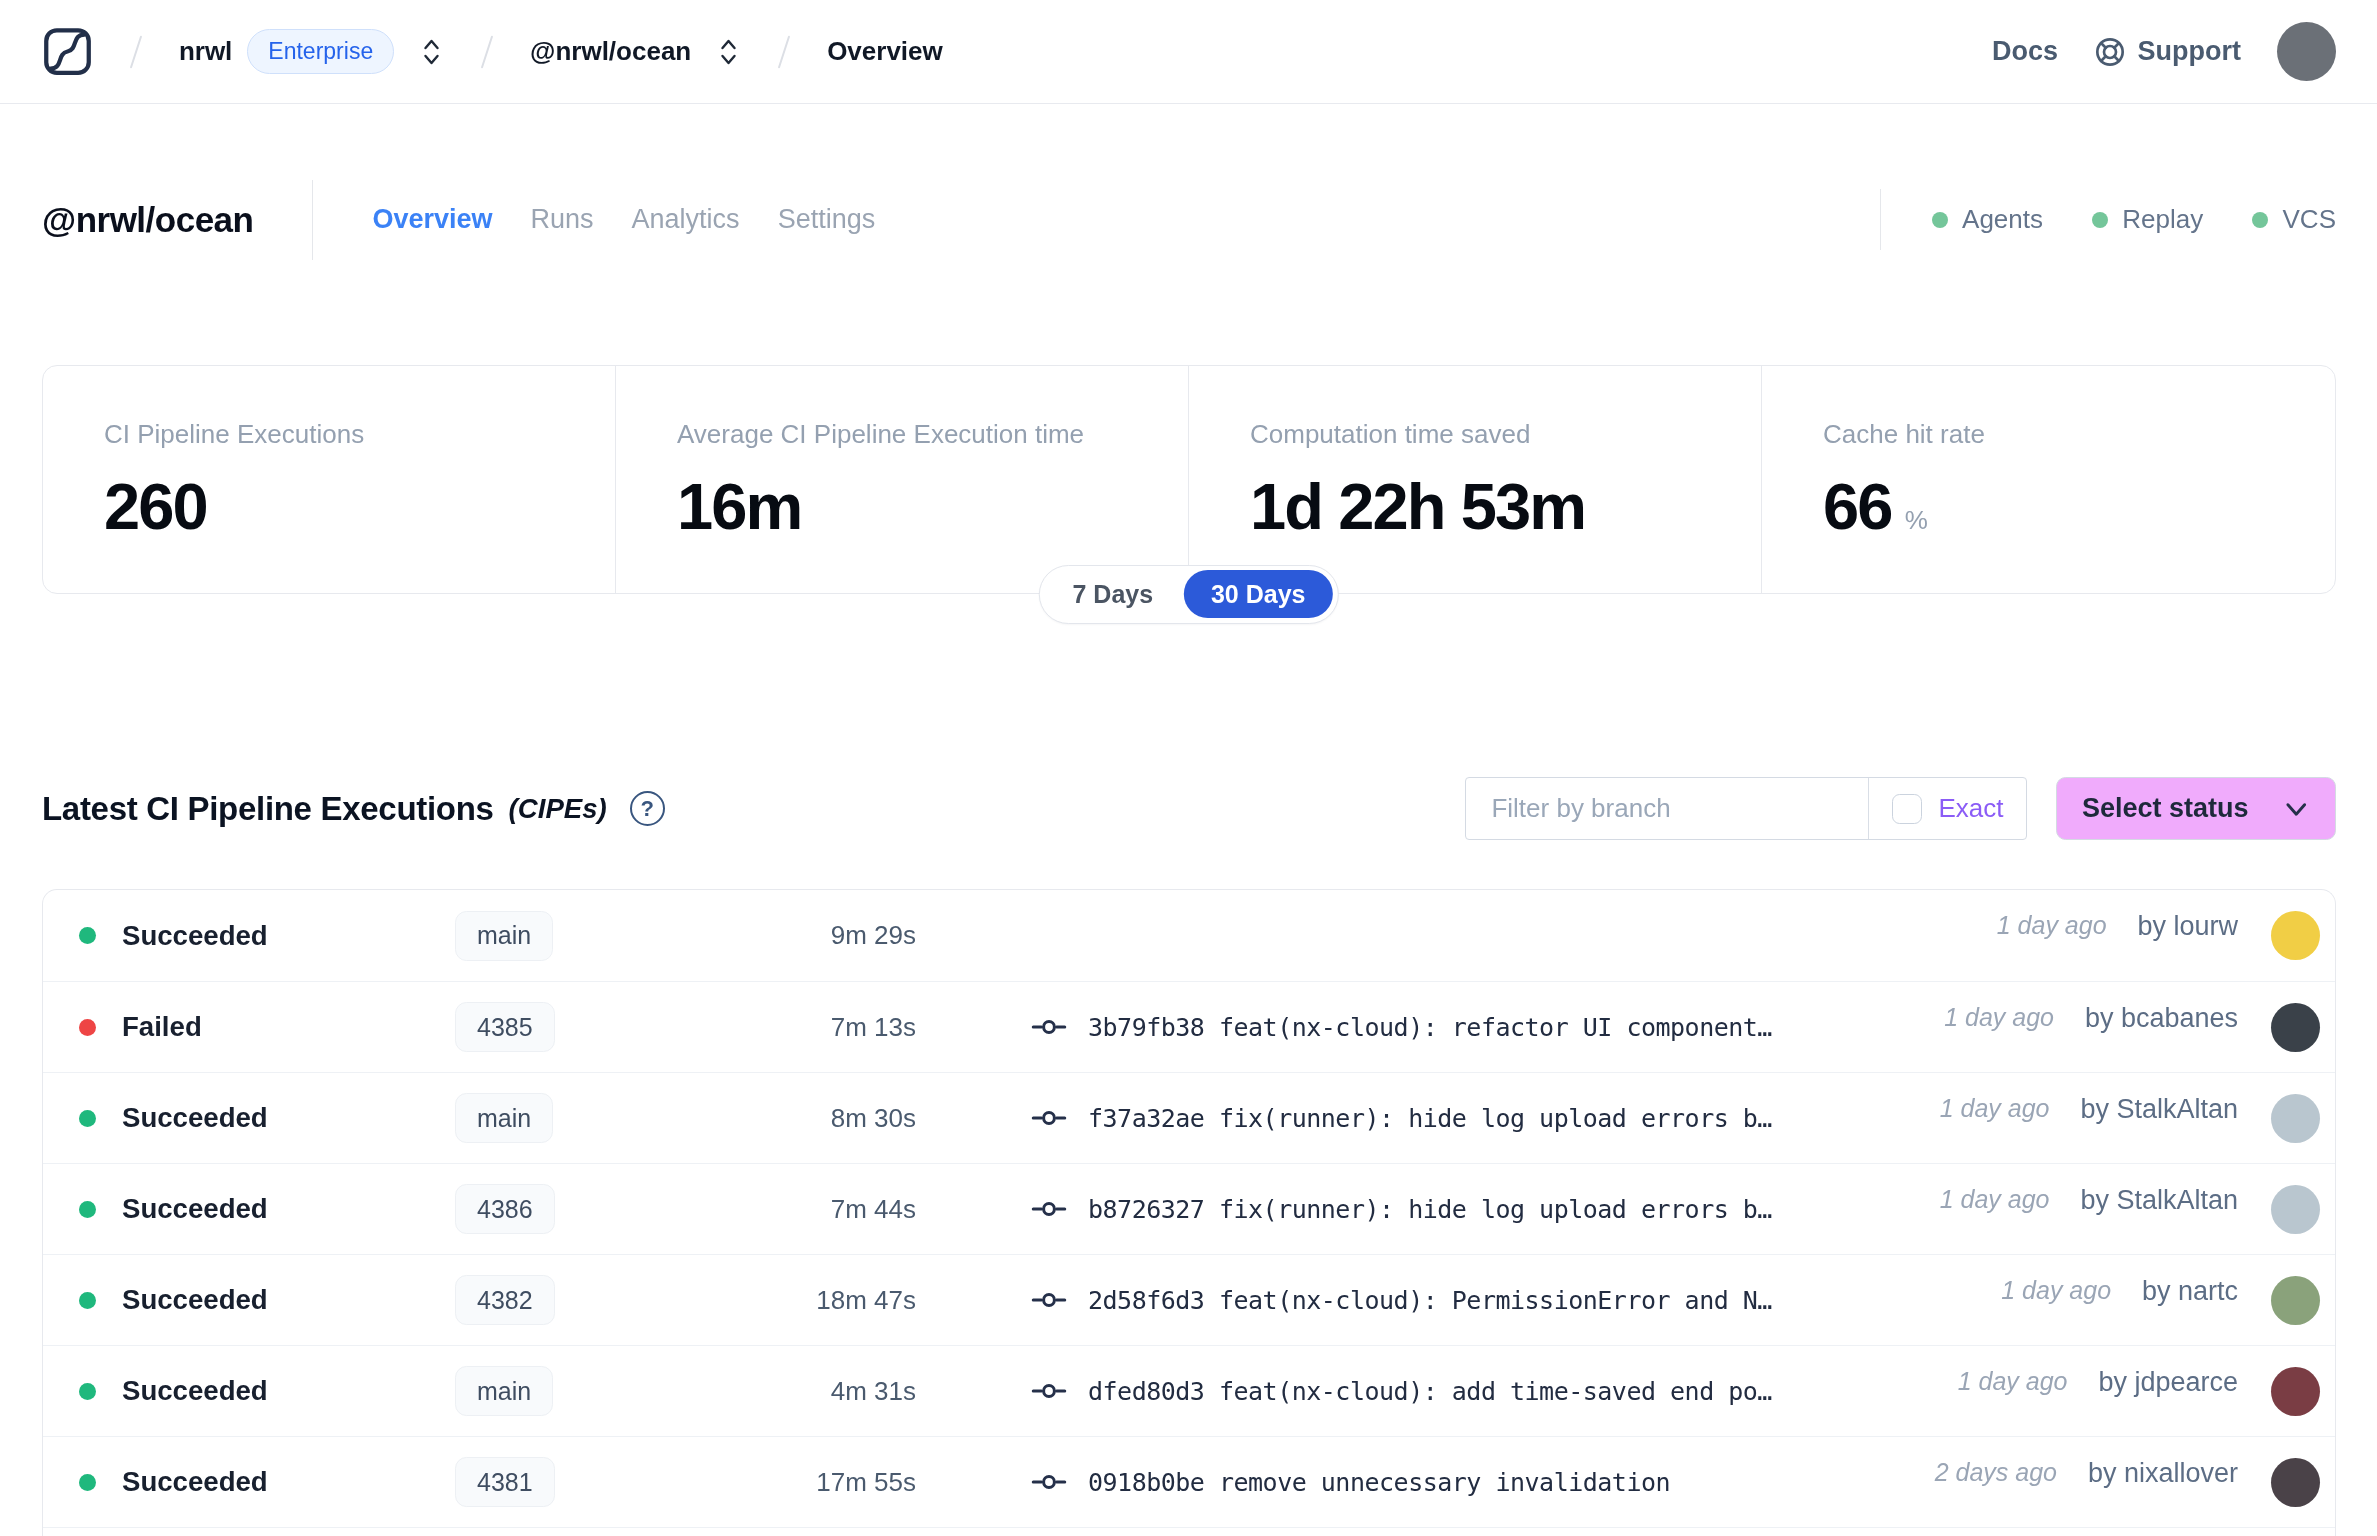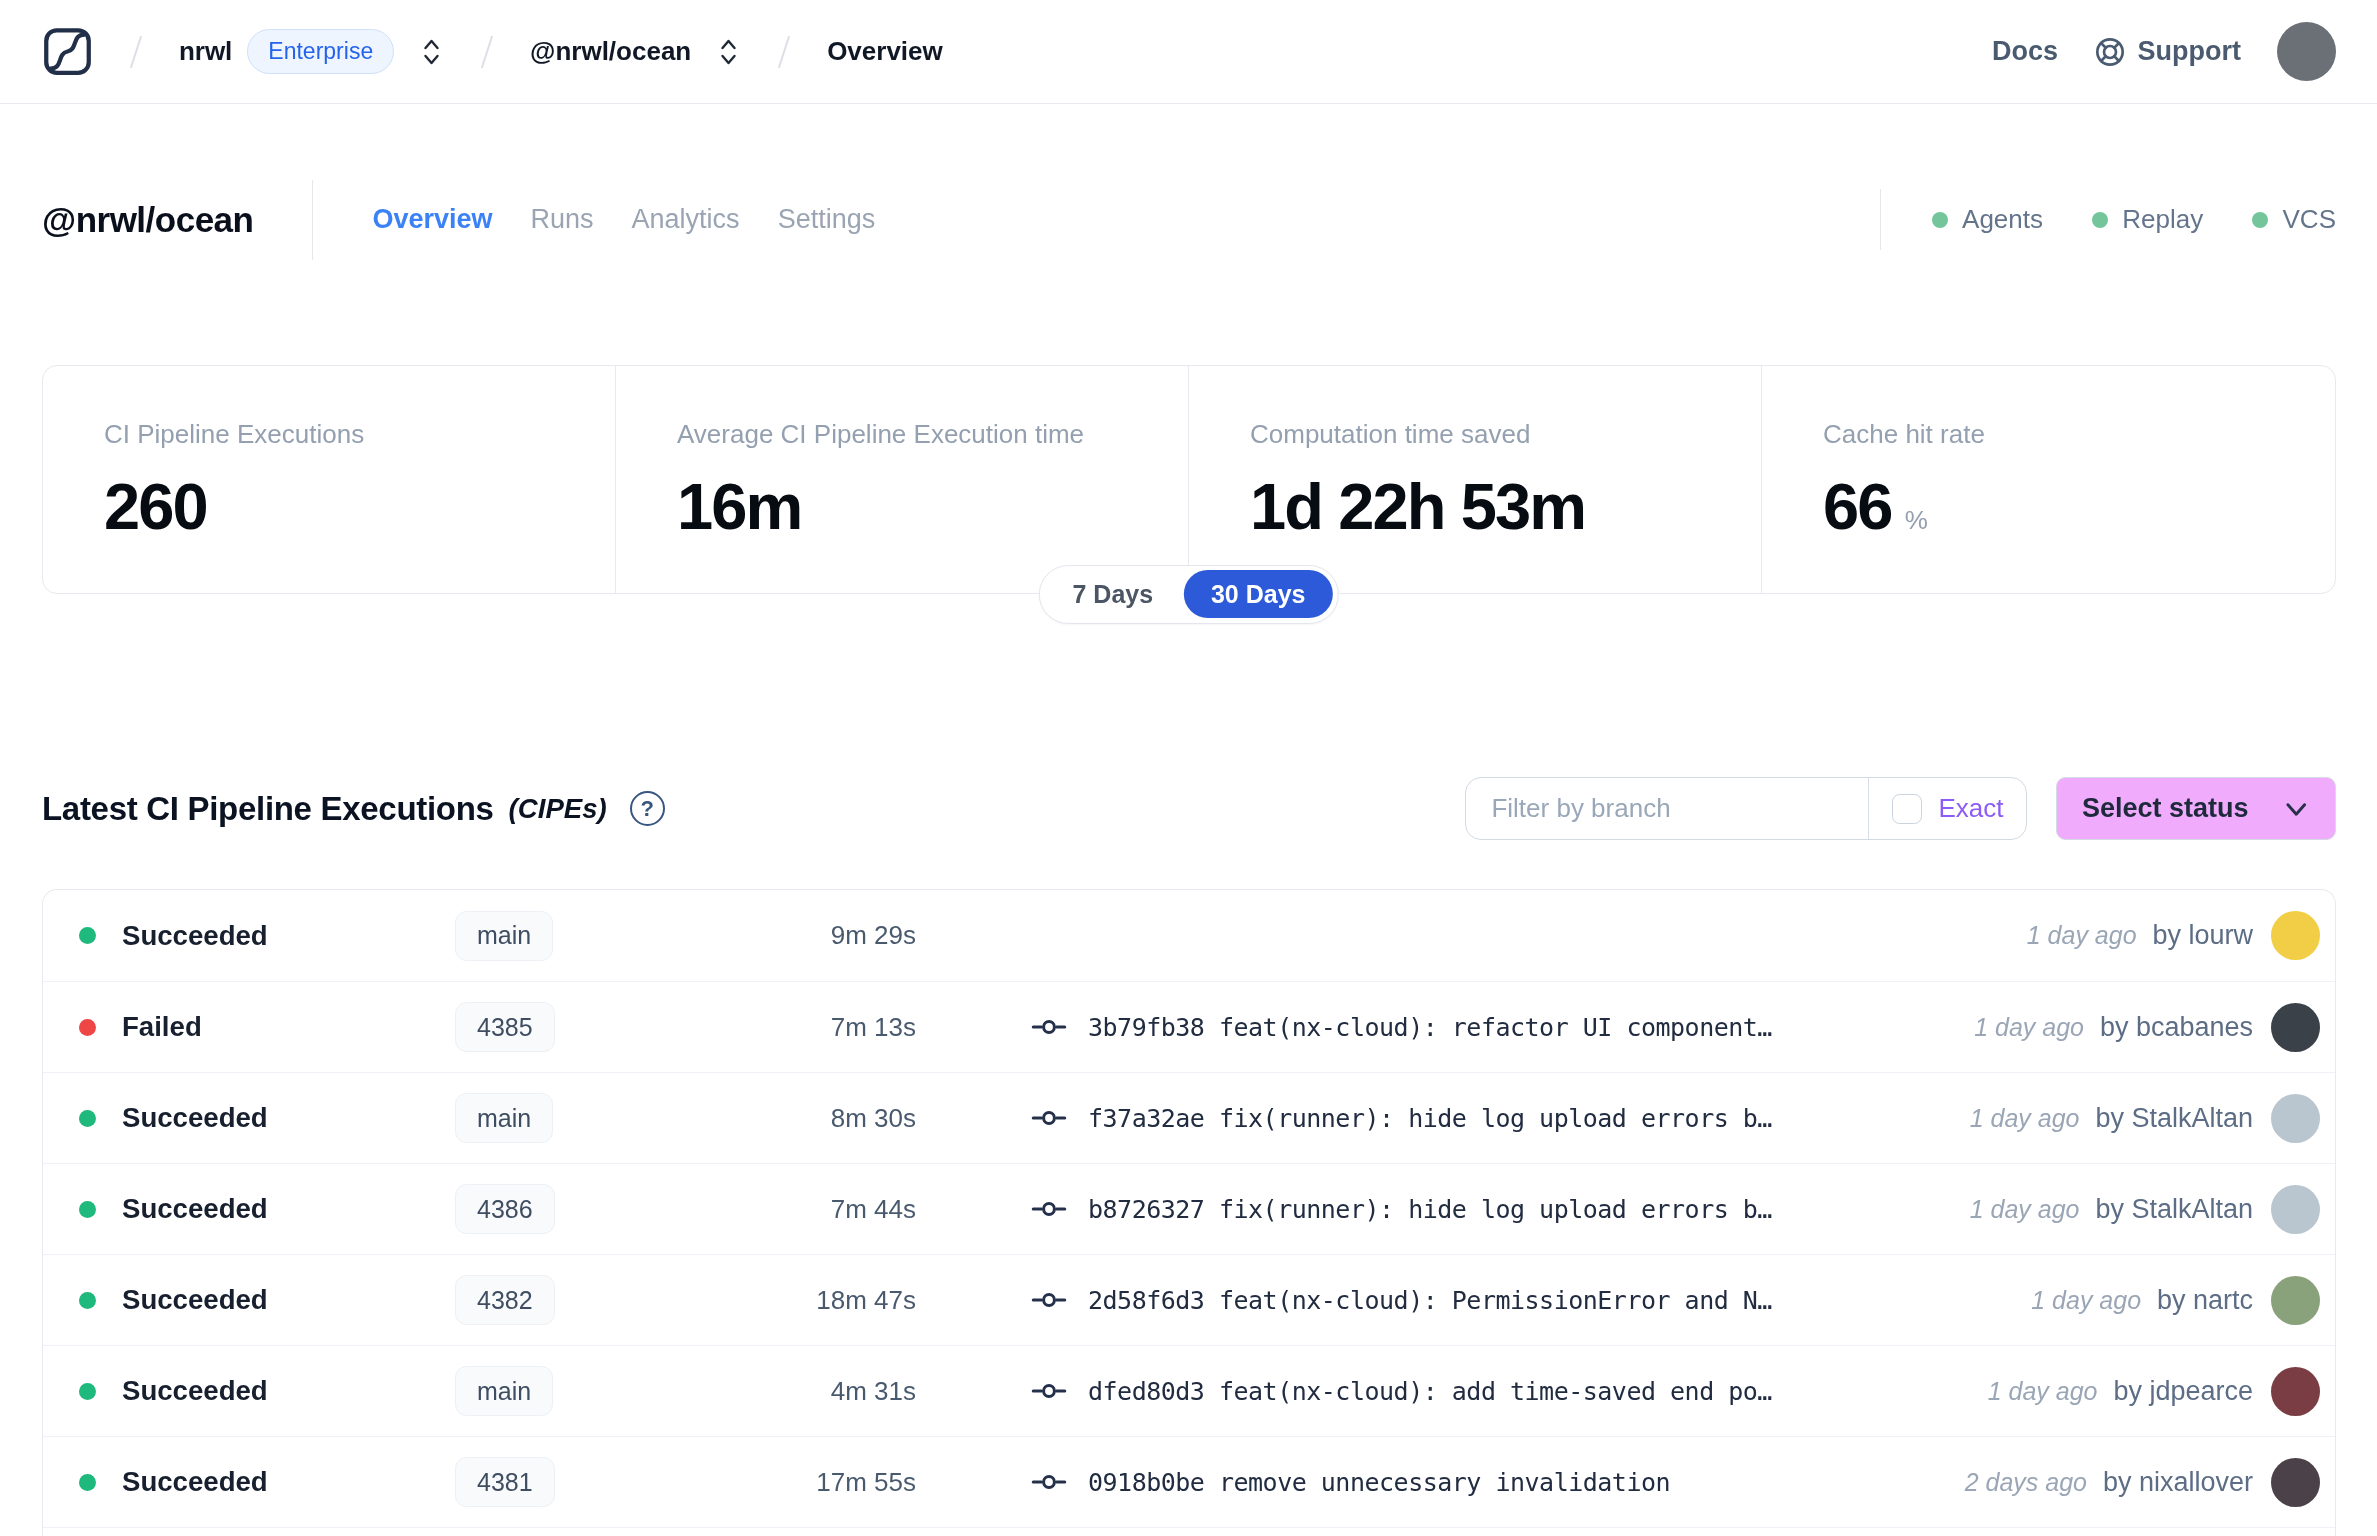--- a/index.html
+++ b/index.html
@@ -54,21 +54,21 @@
   
   .list-header { margin:183px 42px 0; display:flex; align-items:center; justify-content:space-between; }
   .list-title { display:flex; align-items:center; }
   .list-title h2 { font-size:33px; font-weight:700; color:#0b1322; letter-spacing:-0.3px; }
   .cipes-suffix { font-size:27.6px; font-weight:600; font-style:italic; color:#0b1322; margin-left:15px; }
   .help { width:35px; height:35px; border:2.4px solid #39567f; border-radius:50%; color:#39567f;
     font-size:22px; font-weight:700; display:flex; align-items:center; justify-content:center;
     margin-left:23px; }
   .controls { display:flex; gap:28.5px; height:63px; }
   .filter-group { display:flex; align-items:center; width:562px; background:#fff;
-    border:1px solid #d4dae3; border-radius:16px; }
+    border:1px solid #d4dae3; border-radius:4px; }
   .filter-input { flex:1; min-width:0; border:none; outline:none; font-size:26px; padding:0 25px;
     color:#0f172a; font-family:inherit; background:transparent; }
   .filter-input::placeholder { color:#9aa7b8; }
   .fg-divider { width:1px; align-self:stretch; background:#d9dee6; }
   .exact { display:flex; align-items:center; gap:16px; padding:0 23px; font-size:26px; color:#8b5cf6; }
   .checkbox { width:30px; height:30px; border:1.9px solid #cbd3de; border-radius:7.6px; background:#fff; flex:none; }
   .status-select { display:flex; align-items:center; gap:33px; background:#f0abfc; border:1px solid #d4dae3;
     border-radius:9.5px; padding:0 25px; font-size:27px; font-weight:600; color:#1e293b; font-family:inherit;text-align:right; }
 
   
@@ -80,21 +80,21 @@
   .cell-status { display:flex; align-items:center; gap:26px; padding-left:36px; }
   .status-dot { width:17px; height:17px; border-radius:50%; flex:none; }
   .status-text { font-size:27.6px; font-weight:600; color:#18202f; }
   .cell-branch { justify-self:start; }
   .branch-badge { display:inline-flex; padding:9.5px 21px; background:#f8fafc; border:1px solid #edf0f4;
     border-radius:11.4px; font-size:25px; font-weight:500; color:#3f4d61; }
   .cell-duration { text-align:right; font-size:26px; font-weight:500; color:#4a5a6e; }
   .cell-commit { display:flex; align-items:center; gap:21px; padding-left:115px; min-width:0; }
   .commit-text { font-family:"DejaVu Sans Mono", monospace; font-size:25px; color:#222c41;
     white-space:nowrap; overflow:hidden; letter-spacing:-0.5px; }
-  .cell-meta { display:flex; align-items:center; justify-content:flex-end; gap:16px; padding-right:15px; }
+  .cell-meta { display:flex; justify-content:flex-end; gap:31px; padding-right:15px; }
   .ago { font-size:25px; font-style:italic; color:#9aa5b5; }
   .author { font-size:27px; font-weight:500; color:#5c6d85; }
   .row-avatar { width:49px; height:49px; border-radius:50%; flex:none; margin-left:1.9px; }
   svg { display:block; }
 </style>
 </head>
 <body>
 
 <header class="topbar">
   <nav class="crumbs">

